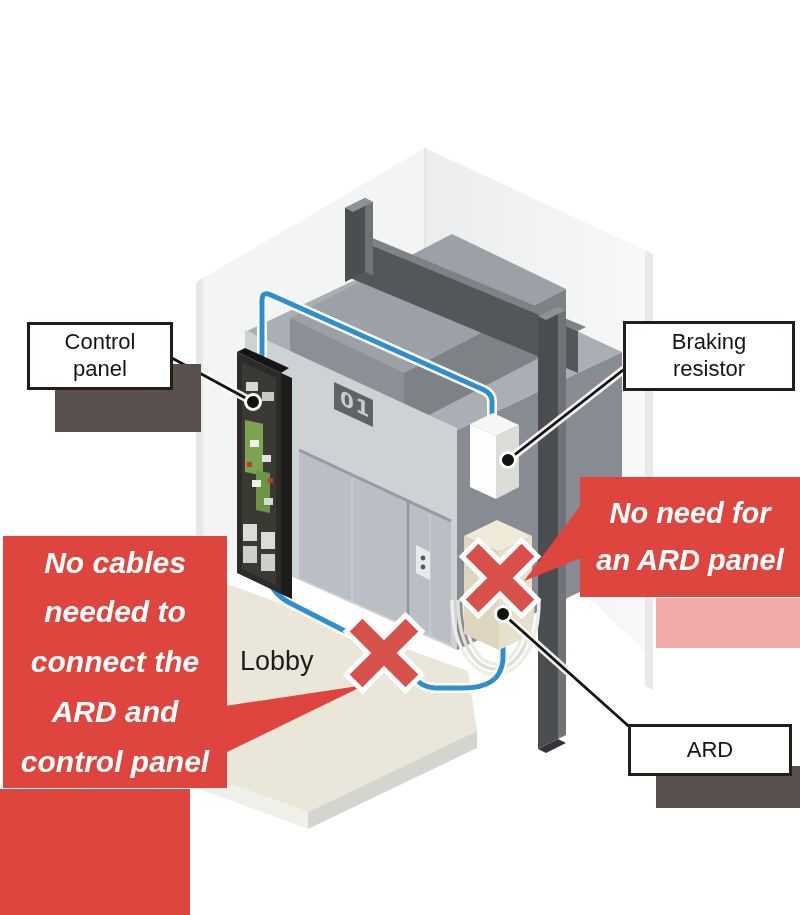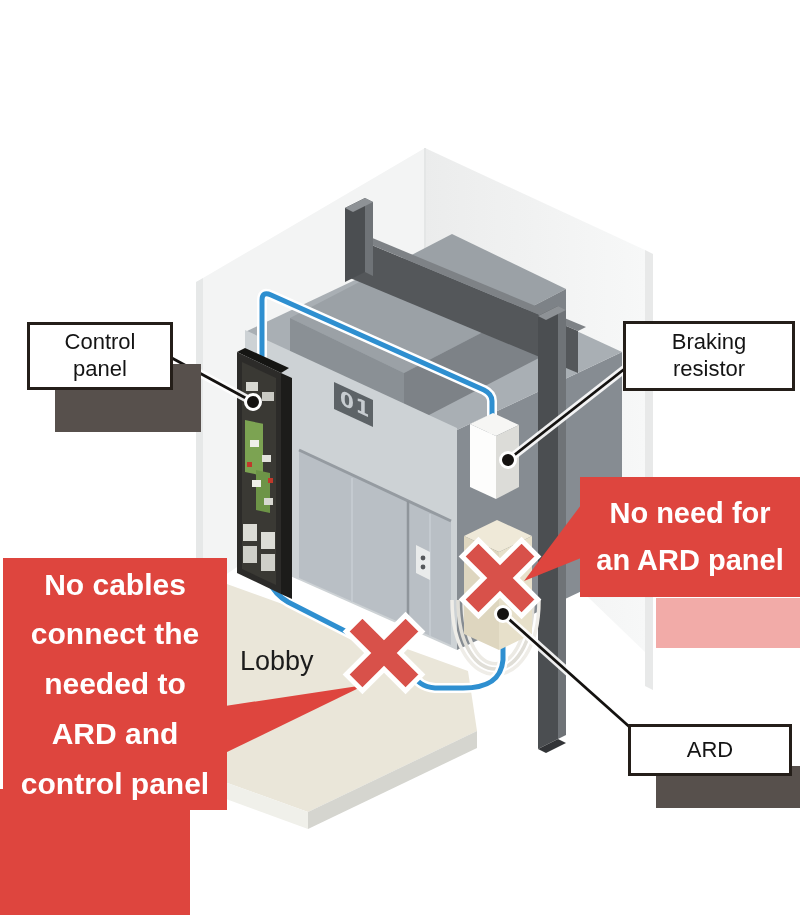--- a/index.html
+++ b/index.html
@@ -12,23 +12,23 @@
     position:absolute;box-sizing:border-box;background:#ffffff;
     border:3px solid #241e19;color:#141414;display:flex;align-items:center;
     justify-content:center;text-align:center;font-size:22px;line-height:1.22;
   }
   .label-shadow{position:absolute;background:#57504c;}
   .red-callout{
     position:absolute;box-sizing:border-box;background:#de453e;color:#ffffff;
     display:flex;flex-direction:column;align-items:center;justify-content:center;
     text-align:center;font-weight:700;
   }
-  .red-callout .cline{display:block;}
+  .red-callout .cline{display:block;font-style:italic;}
   #callout-no-ard{left:580px;top:477px;width:220px;height:120px;font-size:29px;line-height:1.62;}
-  #callout-no-cables{left:3px;top:558px;width:224px;height:252px;font-size:30px;line-height:1.66;}
+  #callout-no-cables{left:3px;top:536px;width:224px;height:252px;font-size:30px;line-height:1.66;}
   #red-extension{position:absolute;left:0px;top:789px;width:190px;height:126px;background:#de453e;}
   #pink-shadow{position:absolute;left:656px;top:598px;width:144px;height:50px;background:#f2aba8;}
   #label-control-panel{left:27px;top:322px;width:146px;height:68px;padding:0 14px;}
   #shadow-control-panel{left:55px;top:364px;width:146px;height:68px;}
   #label-braking-resistor{left:623px;top:321px;width:172px;height:70px;padding:0 26px;}
   #label-ard{left:628px;top:724px;width:164px;height:52px;}
   #shadow-ard{left:656px;top:766px;width:164px;height:42px;}
   #floor-label{
     position:absolute;left:240px;top:646px;font-size:27px;color:#1c1c1c;
   }
@@ -167,19 +167,19 @@
   <div class="label-box" id="label-ard">
     <span>ARD</span>
   </div>
 
   <div class="red-callout" id="callout-no-ard">
     <span class="cline">No need for</span>
     <span class="cline">an ARD panel</span>
   </div>
   <div class="red-callout" id="callout-no-cables">
     <span class="cline">No cables</span>
+    <span class="cline">needed to</span>
     <span class="cline">connect the</span>
-    <span class="cline">needed to</span>
     <span class="cline">ARD and</span>
     <span class="cline">control panel</span>
   </div>
 
 </div>
 
 </body></html>

